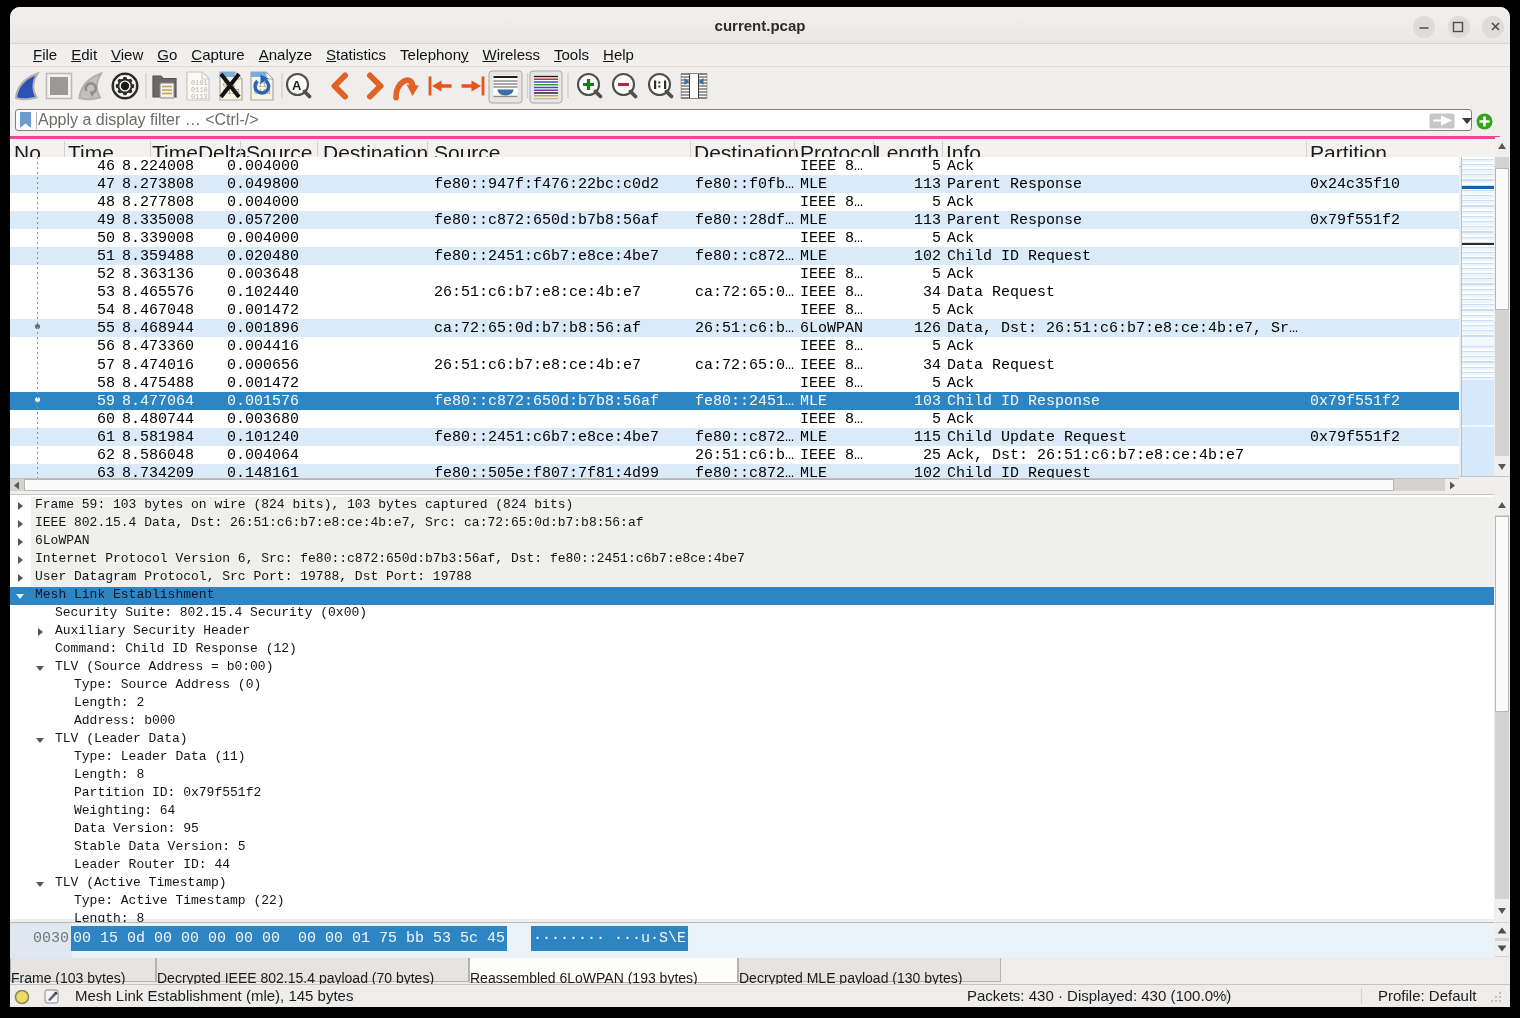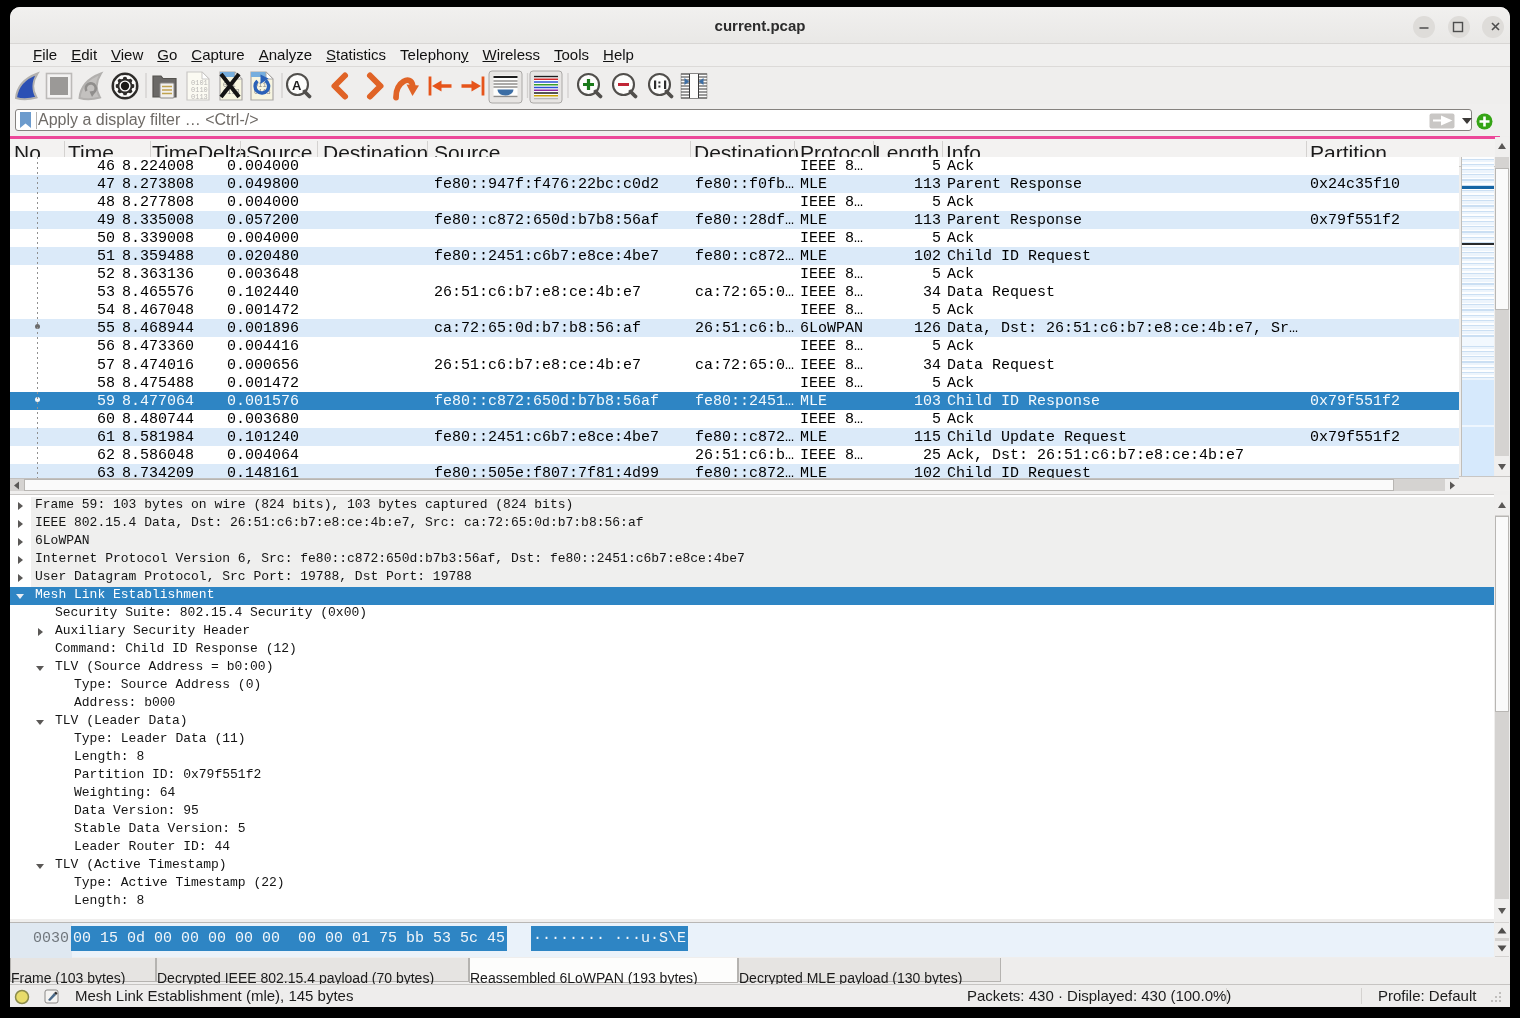--- a/index.html
+++ b/index.html
@@ -23,21 +23,21 @@
 .prow span{position:absolute;top:1px}
 .c-no{left:65px;width:40px;text-align:right}
 .c-t{left:112px}.c-d{left:217px}.c-s{left:424px}.c-ds{left:685px}.c-p{left:790px}
 .c-l{left:860px;width:71px;text-align:right}.c-i{left:937px}.c-pt{left:1300px}
 #minimap{left:1451px;top:150px;width:32px;height:319px;background:#d9eafb;border-left:1px solid #c0beba}
 .sb{background:#d5d3d1}
 .thumb{background:#fafafa;border:1px solid #b8b6b3;border-radius:0px}
 #detail{left:0;top:487px;width:1484px;height:425px;background:#fff;border-top:1px solid #c9c7c5}
 .drow{position:relative;width:1484px;height:18px;font-family:Liberation Mono, monospace;font-size:13px;white-space:pre;color:#141414}
 .drow.g{background:linear-gradient(to right,#fff 21px,#efefee 21px)}
-.drow.sel{background:#2e85c4;color:#ffffff}
+.drow.sel{background:#2e85c4;color:#0f172a}
 .tri{position:absolute;width:0;height:0}
 #hexpane{left:0;top:915px;width:1484px;height:35px;background:#eaf2fa;border-top:1px solid #b9b7b5}
 #tabs{left:0;top:951px;width:1500px;height:26px;background:#eeedec;font-size:13px;color:#1a1a1a}
 .tab{position:absolute;top:0;height:24px;background:#e6e4e2;border:1px solid #b5b3b0;border-top:none;text-align:left;padding-top:12px;font-size:14px}
 .tab.on{background:#fdfdfc;border-top:none;height:25px}
 #status{left:0;top:977px;width:1500px;height:23px;background:#eeedec;border-top:1px solid #c6c4c2;font-size:15px;color:#1c1c1c}
 </style></head><body>
 <div id="win">
 
 <div id="titlebar" class="abs"></div>
@@ -297,20 +297,21 @@
         <div class="drow g"><span class="tri" style="left:8px;top:4.5px;border-left:5px solid #5a5856;border-top:4.5px solid transparent;border-bottom:4.5px solid transparent"></span><span style="position:absolute;left:25px">IEEE 802.15.4 Data, Dst: 26:51:c6:b7:e8:ce:4b:e7, Src: ca:72:65:0d:b7:b8:56:af</span></div>
         <div class="drow g"><span class="tri" style="left:8px;top:4.5px;border-left:5px solid #5a5856;border-top:4.5px solid transparent;border-bottom:4.5px solid transparent"></span><span style="position:absolute;left:25px">6LoWPAN</span></div>
         <div class="drow g"><span class="tri" style="left:8px;top:4.5px;border-left:5px solid #5a5856;border-top:4.5px solid transparent;border-bottom:4.5px solid transparent"></span><span style="position:absolute;left:25px">Internet Protocol Version 6, Src: fe80::c872:650d:b7b3:56af, Dst: fe80::2451:c6b7:e8ce:4be7</span></div>
         <div class="drow g"><span class="tri" style="left:8px;top:4.5px;border-left:5px solid #5a5856;border-top:4.5px solid transparent;border-bottom:4.5px solid transparent"></span><span style="position:absolute;left:25px">User Datagram Protocol, Src Port: 19788, Dst Port: 19788</span></div>
         <div class="drow sel"><span class="tri" style="left:6px;top:6.5px;border-top:5px solid #e8eef4;border-left:4.5px solid transparent;border-right:4.5px solid transparent"></span><span style="position:absolute;left:25px">Mesh Link Establishment</span></div>
         <div class="drow"><span style="position:absolute;left:45px">Security Suite: 802.15.4 Security (0x00)</span></div>
         <div class="drow"><span class="tri" style="left:28px;top:4.5px;border-left:5px solid #5a5856;border-top:4.5px solid transparent;border-bottom:4.5px solid transparent"></span><span style="position:absolute;left:45px">Auxiliary Security Header</span></div>
         <div class="drow"><span style="position:absolute;left:45px">Command: Child ID Response (12)</span></div>
         <div class="drow"><span class="tri" style="left:26px;top:6.5px;border-top:5px solid #5a5856;border-left:4.5px solid transparent;border-right:4.5px solid transparent"></span><span style="position:absolute;left:45px">TLV (Source Address = b0:00)</span></div>
         <div class="drow"><span style="position:absolute;left:64px">Type: Source Address (0)</span></div>
+        <div class="drow"><span style="position:absolute;left:64px">Length: 2</span></div>
         <div class="drow"><span style="position:absolute;left:64px">Address: b000</span></div>
         <div class="drow"><span class="tri" style="left:26px;top:6.5px;border-top:5px solid #5a5856;border-left:4.5px solid transparent;border-right:4.5px solid transparent"></span><span style="position:absolute;left:45px">TLV (Leader Data)</span></div>
         <div class="drow"><span style="position:absolute;left:64px">Type: Leader Data (11)</span></div>
         <div class="drow"><span style="position:absolute;left:64px">Length: 8</span></div>
         <div class="drow"><span style="position:absolute;left:64px">Partition ID: 0x79f551f2</span></div>
         <div class="drow"><span style="position:absolute;left:64px">Weighting: 64</span></div>
         <div class="drow"><span style="position:absolute;left:64px">Data Version: 95</span></div>
         <div class="drow"><span style="position:absolute;left:64px">Stable Data Version: 5</span></div>
         <div class="drow"><span style="position:absolute;left:64px">Leader Router ID: 44</span></div>
         <div class="drow"><span class="tri" style="left:26px;top:6.5px;border-top:5px solid #5a5856;border-left:4.5px solid transparent;border-right:4.5px solid transparent"></span><span style="position:absolute;left:45px">TLV (Active Timestamp)</span></div>

